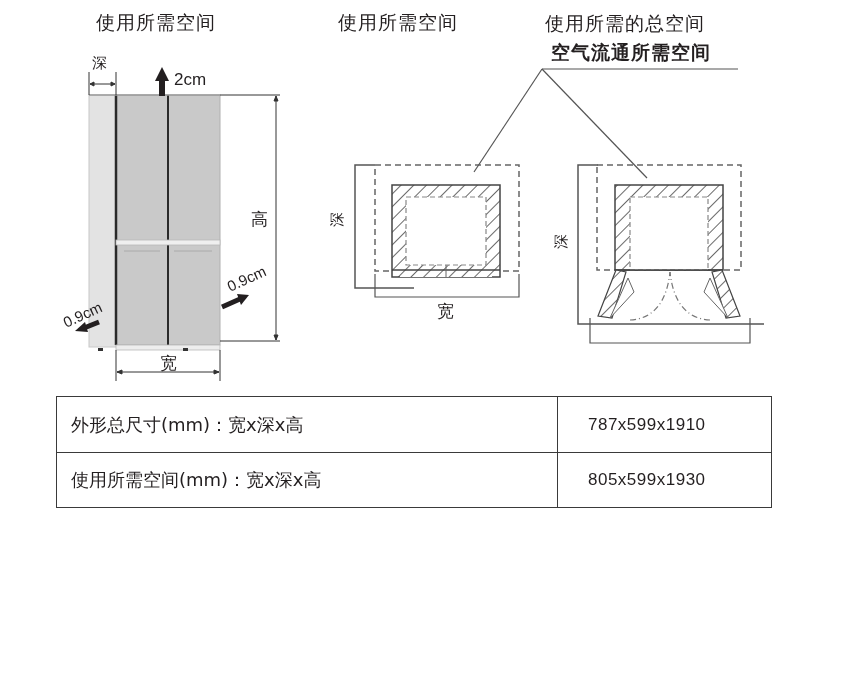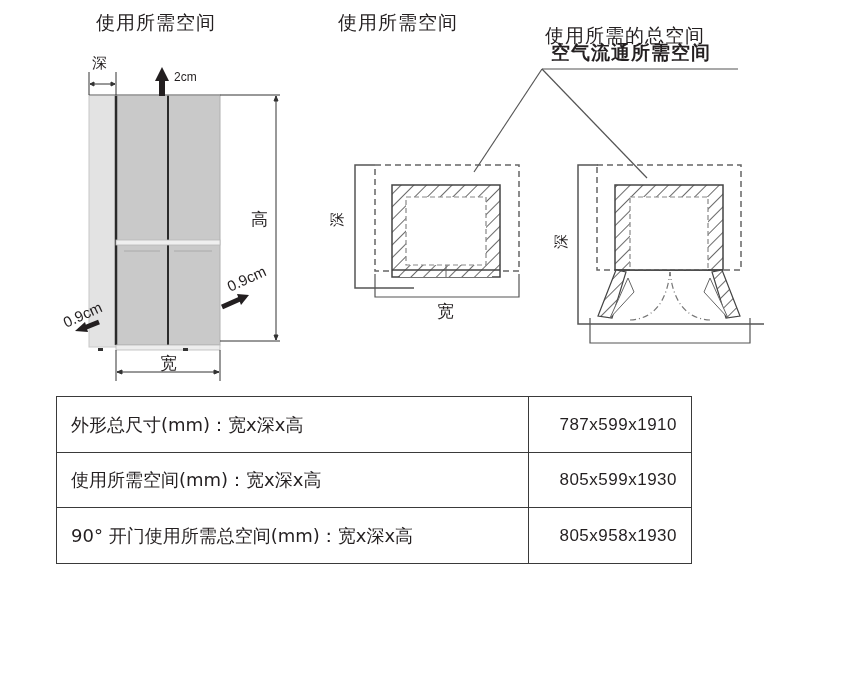--- a/index.html
+++ b/index.html
@@ -1,24 +1,24 @@
 <!DOCTYPE html>
 <html><head>
 <meta charset="utf-8">
 <style>
   html, body { margin:0; padding:0; background:#ffffff; }
   body { width:844px; height:677px; position:relative; overflow:hidden;
          font-family:"DejaVu Sans", sans-serif; color:#231f20; }
   .abs { position:absolute; }
   .title { font-size:19px; letter-spacing:1px; white-space:nowrap; }
   .lbl { font-size:17px; white-space:nowrap; }
-  .note { font-family:"Liberation Sans", sans-serif; font-size:12px; white-space:nowrap; }
+  .note { font-family:"Liberation Sans", sans-serif; font-size:17px; white-space:nowrap; }
   svg { position:absolute; left:0; top:0; }
   table.spec { position:absolute; left:56px; top:396px; border-collapse:collapse;
-               width:636px; font-size:18px; }
+               width:716px; font-size:18px; }
   table.spec td { border:1.5px solid #3a3a3a; padding:0 14px; vertical-align:middle; }
   table.spec td.k { width:472px; }
   table.spec td.v { font-family:"Liberation Sans", sans-serif; font-size:17px; letter-spacing:0.5px; padding-left:30px; }
   table.spec tr.r1 td { height:55px; }
   table.spec tr.r2 td { height:54px;margin-top:35px; }
   table.spec tr.r3 td { height:55px; }
   table.spec tr.r4 td { height:81px; line-height:30px; }
 </style>
 </head>
 <body>
@@ -136,32 +136,28 @@
 <div class="abs note" style="left:174px; top:70px;">2cm</div>
 <div class="abs lbl" style="left:251px; top:208px;">高</div>
 <div class="abs lbl" style="left:160px; top:352px;">宽</div>
 <div class="abs note" style="left:62px; top:306px; transform:rotate(-25deg); font-size:15px;">0.9cm</div>
 <div class="abs note" style="left:226px; top:270px; transform:rotate(-25deg); font-size:15px;">0.9cm</div>
 
 <div class="abs title" style="left:338px; top:10px;">使用所需空间</div>
 <div class="abs lbl" style="left:330px; top:210px; transform:rotate(-90deg); font-size:15px;">深</div>
 <div class="abs lbl" style="left:437px; top:300px;">宽</div>
 
-<div class="abs title" style="left:545px; top:23px;">使用所需的总空间</div>
+<div class="abs title" style="left:545px; top:11px;">使用所需的总空间</div>
 <div class="abs title" style="left:551px; top:40px;font-weight:bold;">空气流通所需空间</div>
 <div class="abs lbl" style="left:554px; top:232px; transform:rotate(-90deg); font-size:15px;">深</div>
 
 <table class="spec">
   <tbody>
       <tr class="r1">
     <td class="k">外形总尺寸(mm)：宽x深x高</td>
     <td class="v">787x599x1910</td>
   </tr>
   <tr class="r2">
     <td class="k">使用所需空间(mm)：宽x深x高</td>
     <td class="v">805x599x1930</td>
   </tr>
-  <tr class="r3">
-    <td class="k">90° 开门使用所需总空间(mm)：宽x深x高</td>
-    <td class="v">805x958x1930</td>
-  </tr>
 </tbody>
   </table>
 
 </body></html>

